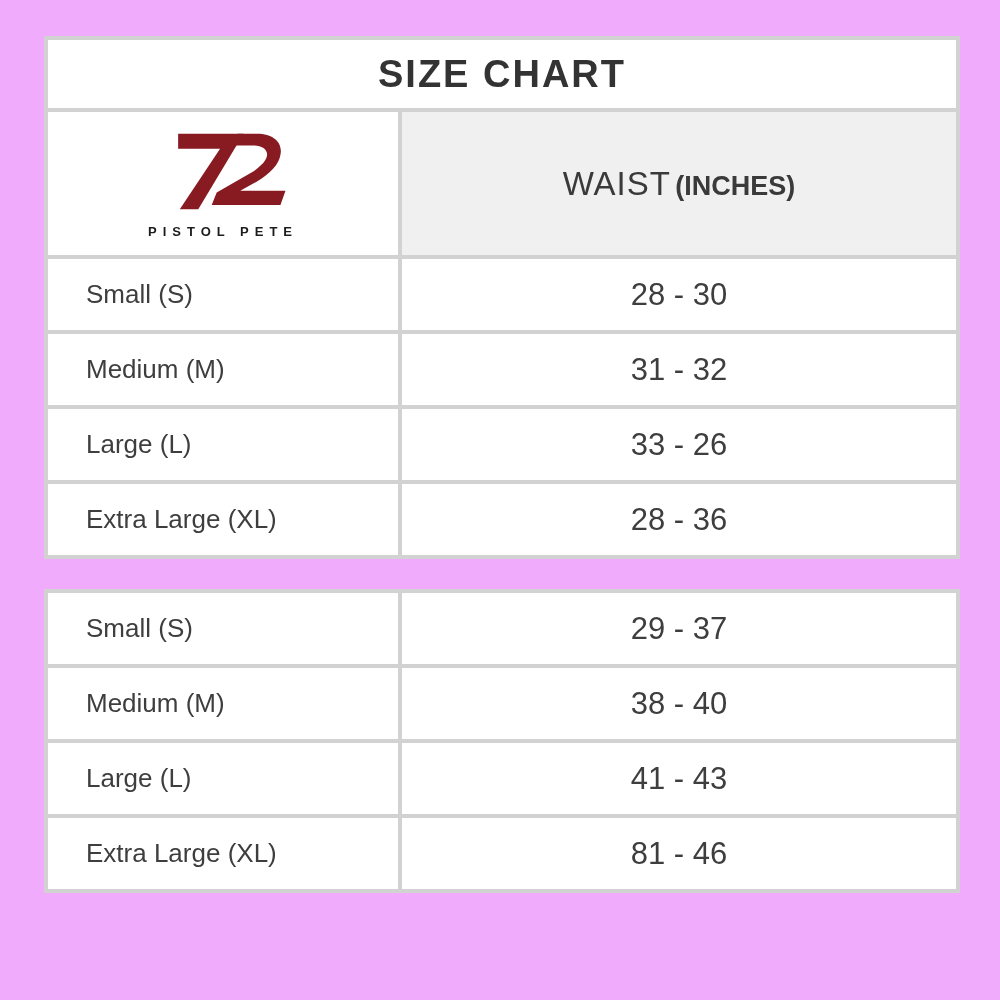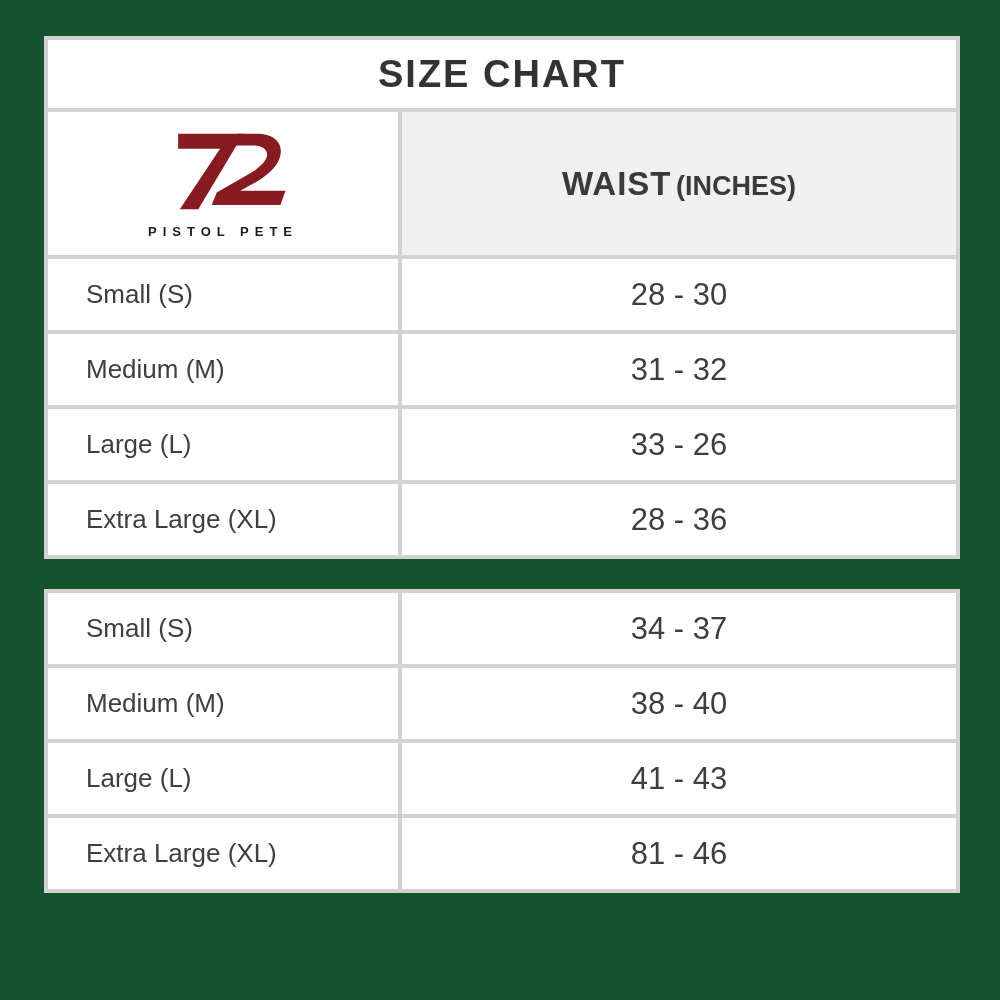--- a/index.html
+++ b/index.html
@@ -2,21 +2,21 @@
 <html><head>
 <meta charset="utf-8">
 <style>
   html, body { margin: 0; padding: 0; background: #ffffff; }
   .canvas {
     position: relative;
     width: 1000px;
     height: 1000px;
     box-sizing: border-box;
     padding: 36px 44px 32px 44px;
-    background: #14532d;
+    background: #f0abfc;
     font-family: "Liberation Sans", "DejaVu Sans", sans-serif;
     color: #3a3a3a;
     overflow: hidden;
   }
   table.size-table {
     border-collapse: collapse;
     table-layout: fixed;
     width: 912px;
   }
   table.size-table td {
@@ -45,21 +45,21 @@
     font-size: 13px;
     font-weight: bold;
     letter-spacing: 6px;
     color: #1c1c1c;
     white-space: nowrap;
   }
   .waist-header-cell {
     background: #f0f0f0;
     text-align: center;
   }
-  .hdr-main { font-size: 33px; font-weight: bold; color: #3a3a3a; letter-spacing: 1px; }
+  .hdr-main { font-size: 33px; font-weight: normal; color: #3a3a3a; letter-spacing: 1px; }
   .hdr-unit { font-size: 27px; font-weight: bold; color: #3a3a3a; }
   .size-cell {
     height: 75px;
     font-size: 26px;
     color: #3e3e3e;
     padding-left: 38px;
     background: #ffffff;
   }
   .val-cell {
     font-size: 31px;
@@ -144,21 +144,21 @@
   <div class="gap"></div>
 
   <table class="size-table">
     <colgroup>
         <col style="width:354px">
         <col style="width:558px">
       </colgroup>
     <tbody>
     <tr>
       <td class="size-cell">Small (S)</td>
-      <td class="val-cell">34 - 37</td>
+      <td class="val-cell">29 - 37</td>
     </tr>
     <tr>
       <td class="size-cell">Medium (M)</td>
       <td class="val-cell">38 - 40</td>
     </tr>
     <tr>
       <td class="size-cell">Large (L)</td>
       <td class="val-cell">41 - 43</td>
     </tr>
     <tr>

